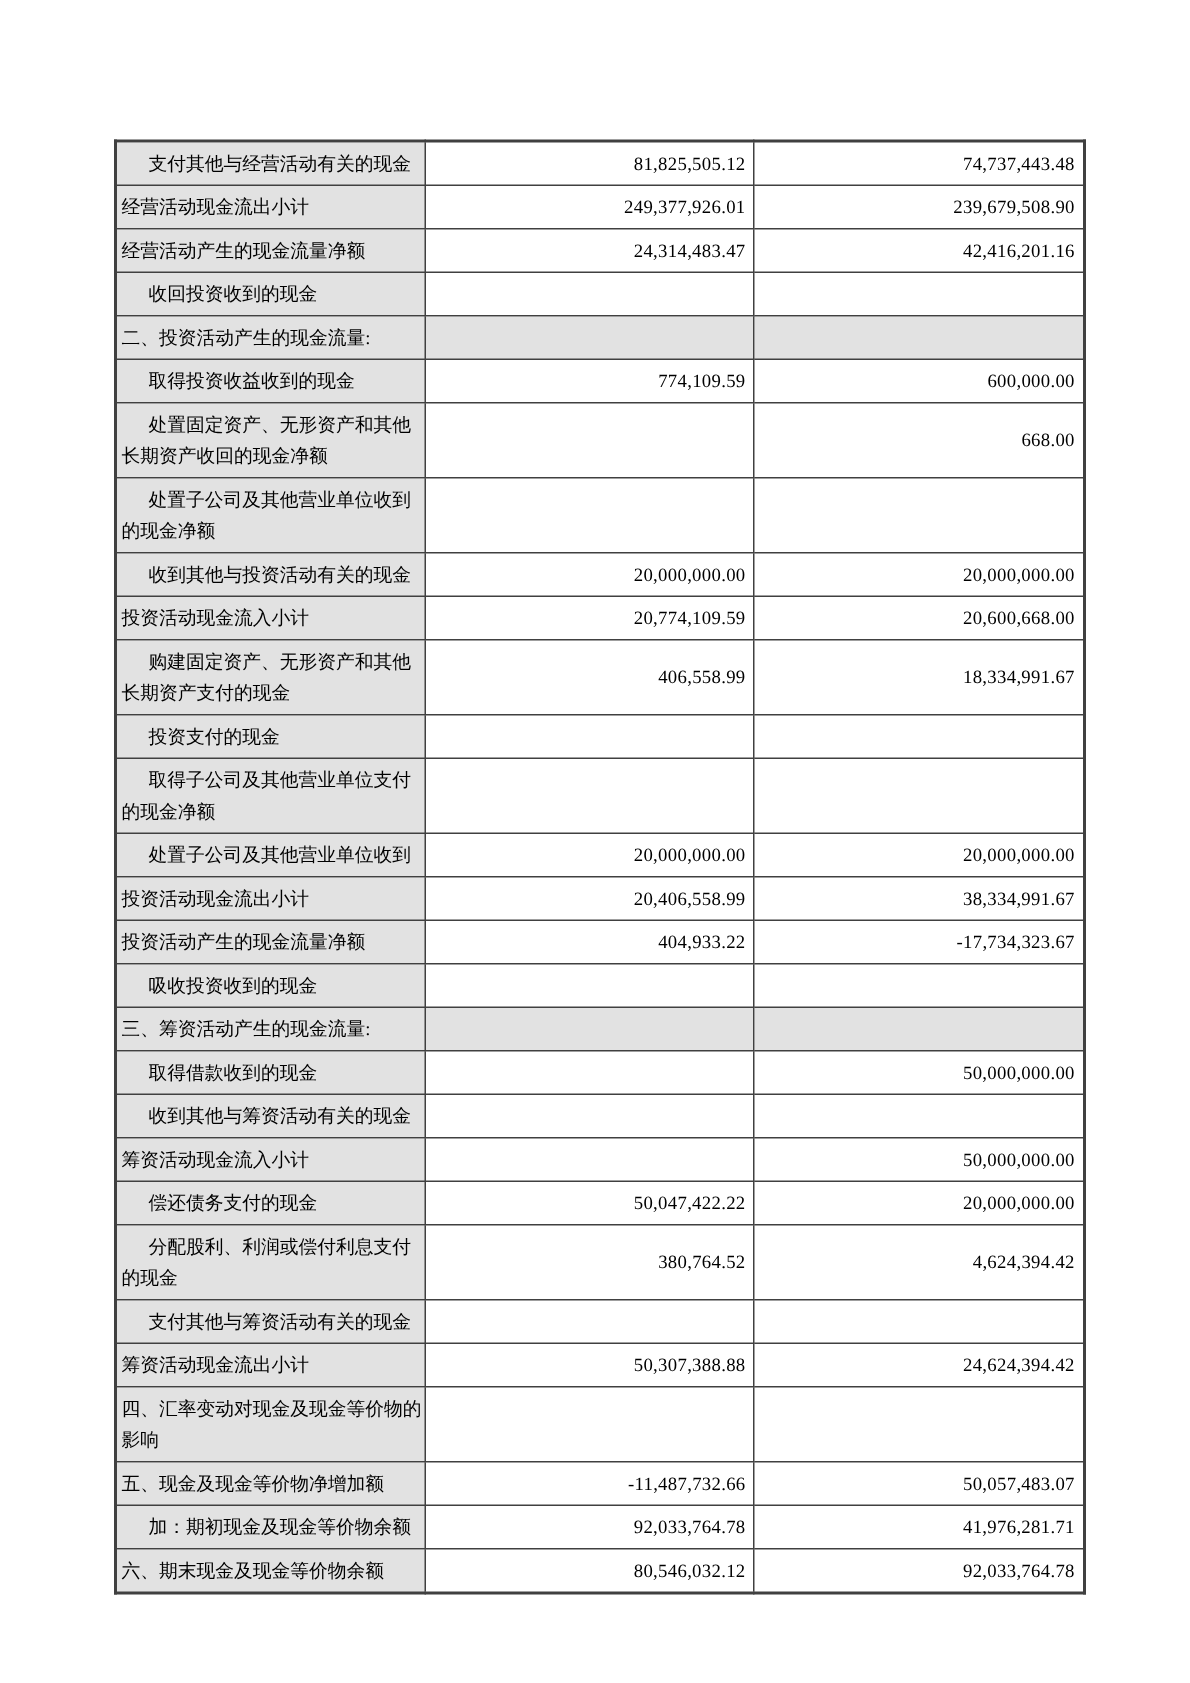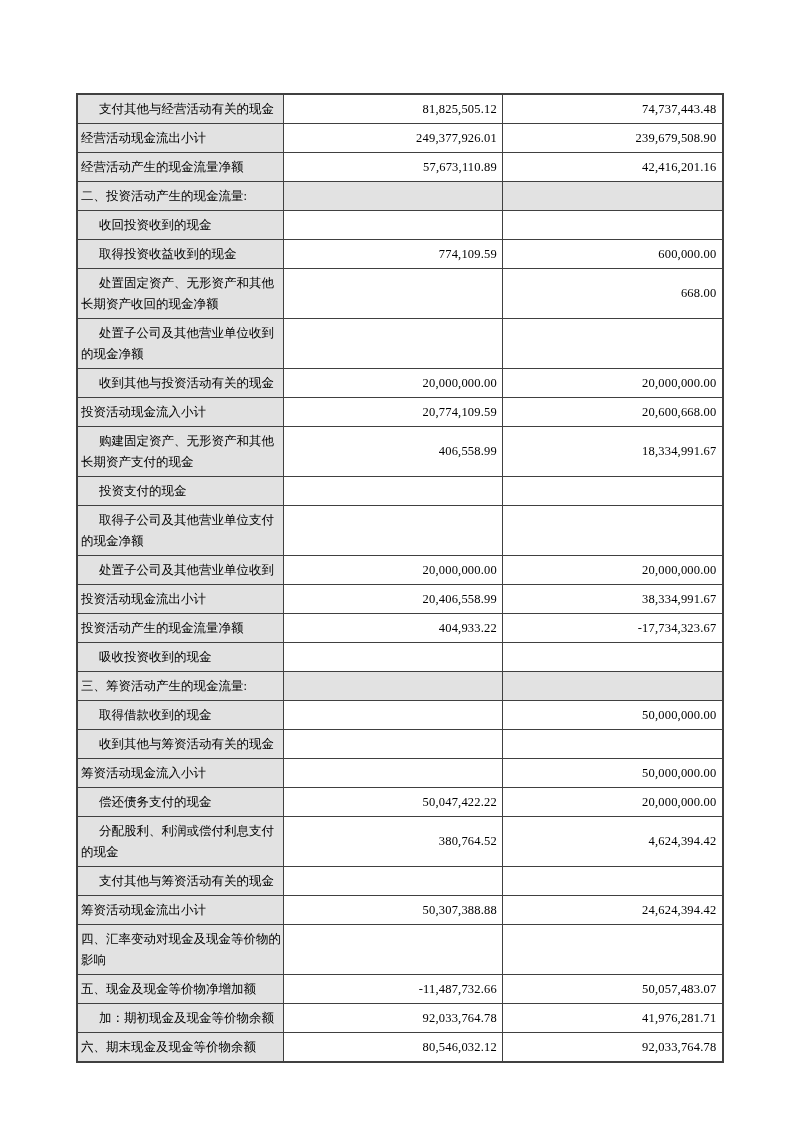--- a/index.html
+++ b/index.html
@@ -68,30 +68,30 @@
           <td class="num">81,825,505.12</td>
           <td class="num">74,737,443.48</td>
         </tr>
         <tr class="single">
           <td class="label">经营活动现金流出小计</td>
           <td class="num">249,377,926.01</td>
           <td class="num">239,679,508.90</td>
         </tr>
         <tr class="single">
           <td class="label">经营活动产生的现金流量净额</td>
-          <td class="num">57,673,110.89</td>
+          <td class="num">24,314,483.47</td>
           <td class="num">42,416,201.16</td>
+        </tr>
+        <tr class="single">
+          <td class="label indent">收回投资收到的现金</td>
+          <td class="num"></td>
+          <td class="num"></td>
         </tr>
         <tr class="single section">
           <td class="label">二、投资活动产生的现金流量:</td>
-          <td class="num"></td>
-          <td class="num"></td>
-        </tr>
-        <tr class="single">
-          <td class="label indent">收回投资收到的现金</td>
           <td class="num"></td>
           <td class="num"></td>
         </tr>
         <tr class="single">
           <td class="label indent">取得投资收益收到的现金</td>
           <td class="num">774,109.59</td>
           <td class="num">600,000.00</td>
         </tr>
         <tr class="tall">
           <td class="label indent">处置固定资产、无形资产和其他

